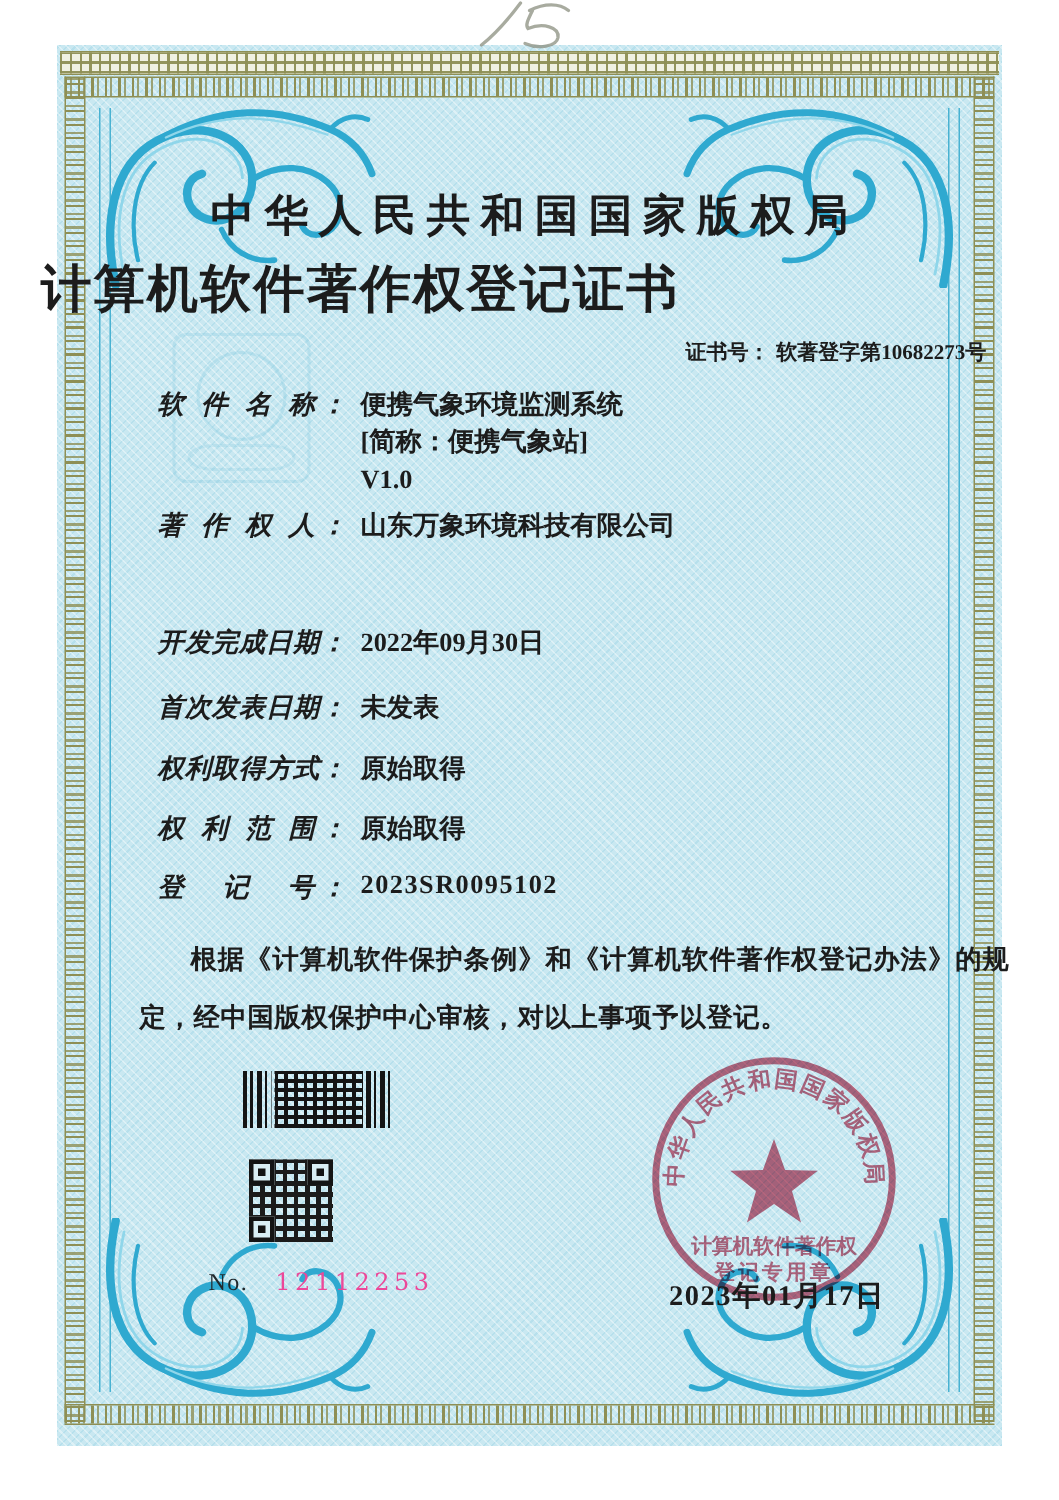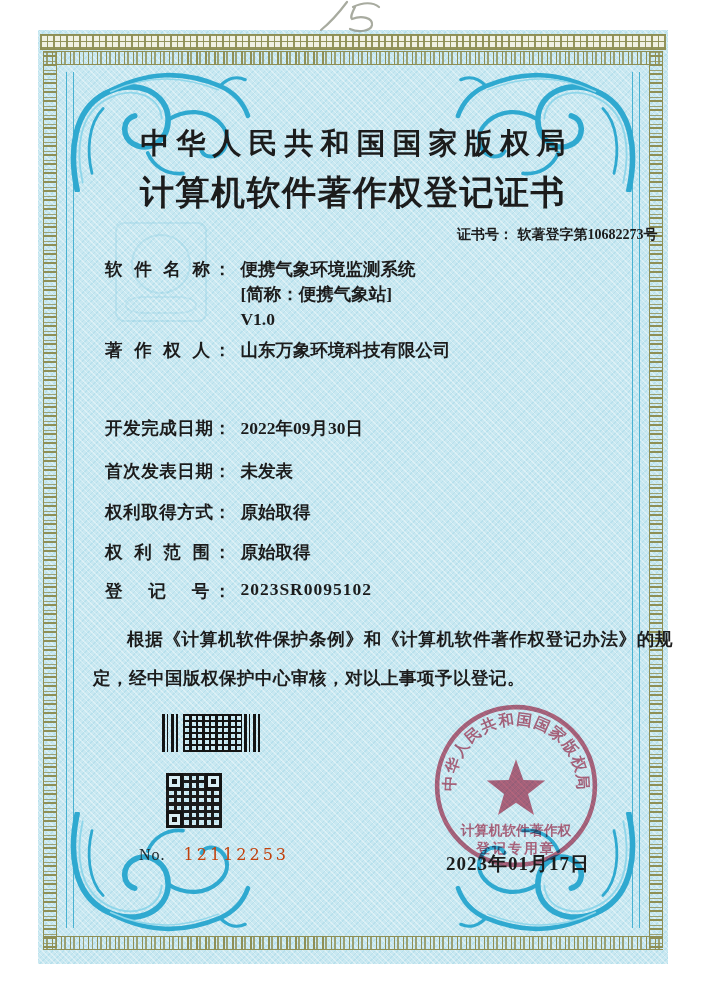--- a/index.html
+++ b/index.html
@@ -66,29 +66,29 @@
   .watermark .ribbon{
     position:absolute;left:8px;bottom:6px;width:68px;height:14px;
     border:2px solid rgba(130,200,222,.45);border-radius:40%/80%;
   }
   
   .authority{
     position:absolute;left:0;right:0;top:124px;text-align:center;
     font-size:29px;font-weight:700;letter-spacing:7px;text-indent:7px;
   }
   .cert-title{
-    position:absolute;left:0;right:0;top:170px;text-align:center;
+    position:absolute;left:0;right:0;top:170px;
     font-size:34px;font-weight:700;letter-spacing:1.5px;
   }
   .certno-line{position:absolute;left:430px;top:226px;font-size:14px;font-weight:700;}
   .certno-line .val{margin-left:1px;}
   .field-row{position:absolute;left:78px;font-size:17.5px;font-weight:700;white-space:nowrap;}
   .field-label{
     display:inline-block;width:126px;vertical-align:top;
-    text-align:justify;text-align-last:justify;
+    text-align:justify;text-align-last:justify;font-style:italic;
   }
   .field-value{display:inline-block;margin-left:5px;vertical-align:top;}
   .value-lines span{display:block;line-height:25px;}
   .statement{
     position:absolute;left:66px;top:620px;width:580px;
     font-size:17.5px;font-weight:700;line-height:39px;
     text-indent:34px;letter-spacing:.5px;text-align:justify;
   }
   
   .barcode{position:absolute;left:135px;top:714px;width:101px;height:38px;display:flex;}
@@ -107,21 +107,21 @@
     background-image:
       repeating-linear-gradient(0deg,#1b1b1b 0 3px,rgba(0,0,0,0) 3px 7.5px),
       repeating-linear-gradient(90deg,#1b1b1b 0 3px,rgba(0,0,0,0) 3px 7.5px);
   }
   .finder{position:absolute;width:17px;height:17px;background:#d9eef4;border:3.5px solid #141414;box-sizing:border-box;}
   .finder::after{content:"";position:absolute;left:2.5px;top:2.5px;width:5px;height:5px;background:#141414;}
   .finder.tl{left:0;top:0;} .finder.tr{right:0;top:0;} .finder.bl{left:0;bottom:0;}
   
   .serial{position:absolute;left:112px;top:845px;font-size:16px;white-space:nowrap;}
   .serial .no{color:#21282c;letter-spacing:1px;}
-  .serial .num{color:#c2410c;margin-left:14px;letter-spacing:3px;font-family:"DejaVu Serif","Liberation Serif",serif;}
+  .serial .num{color:#ec4899;margin-left:14px;letter-spacing:3px;font-family:"DejaVu Serif","Liberation Serif",serif;}
   .issue-date{position:absolute;left:419px;top:851px;font-size:19px;font-weight:700;letter-spacing:1px;}
   
   .seal{position:absolute;left:405px;top:702px;width:168px;height:168px;opacity:.88;mix-blend-mode:multiply;}
   
   .pencil{position:absolute;left:288px;top:0;width:72px;height:36px;opacity:.75;}
   .hidden-defs{position:absolute;width:0;height:0;overflow:hidden;}
 </style>
 </head>
 <body>
 

